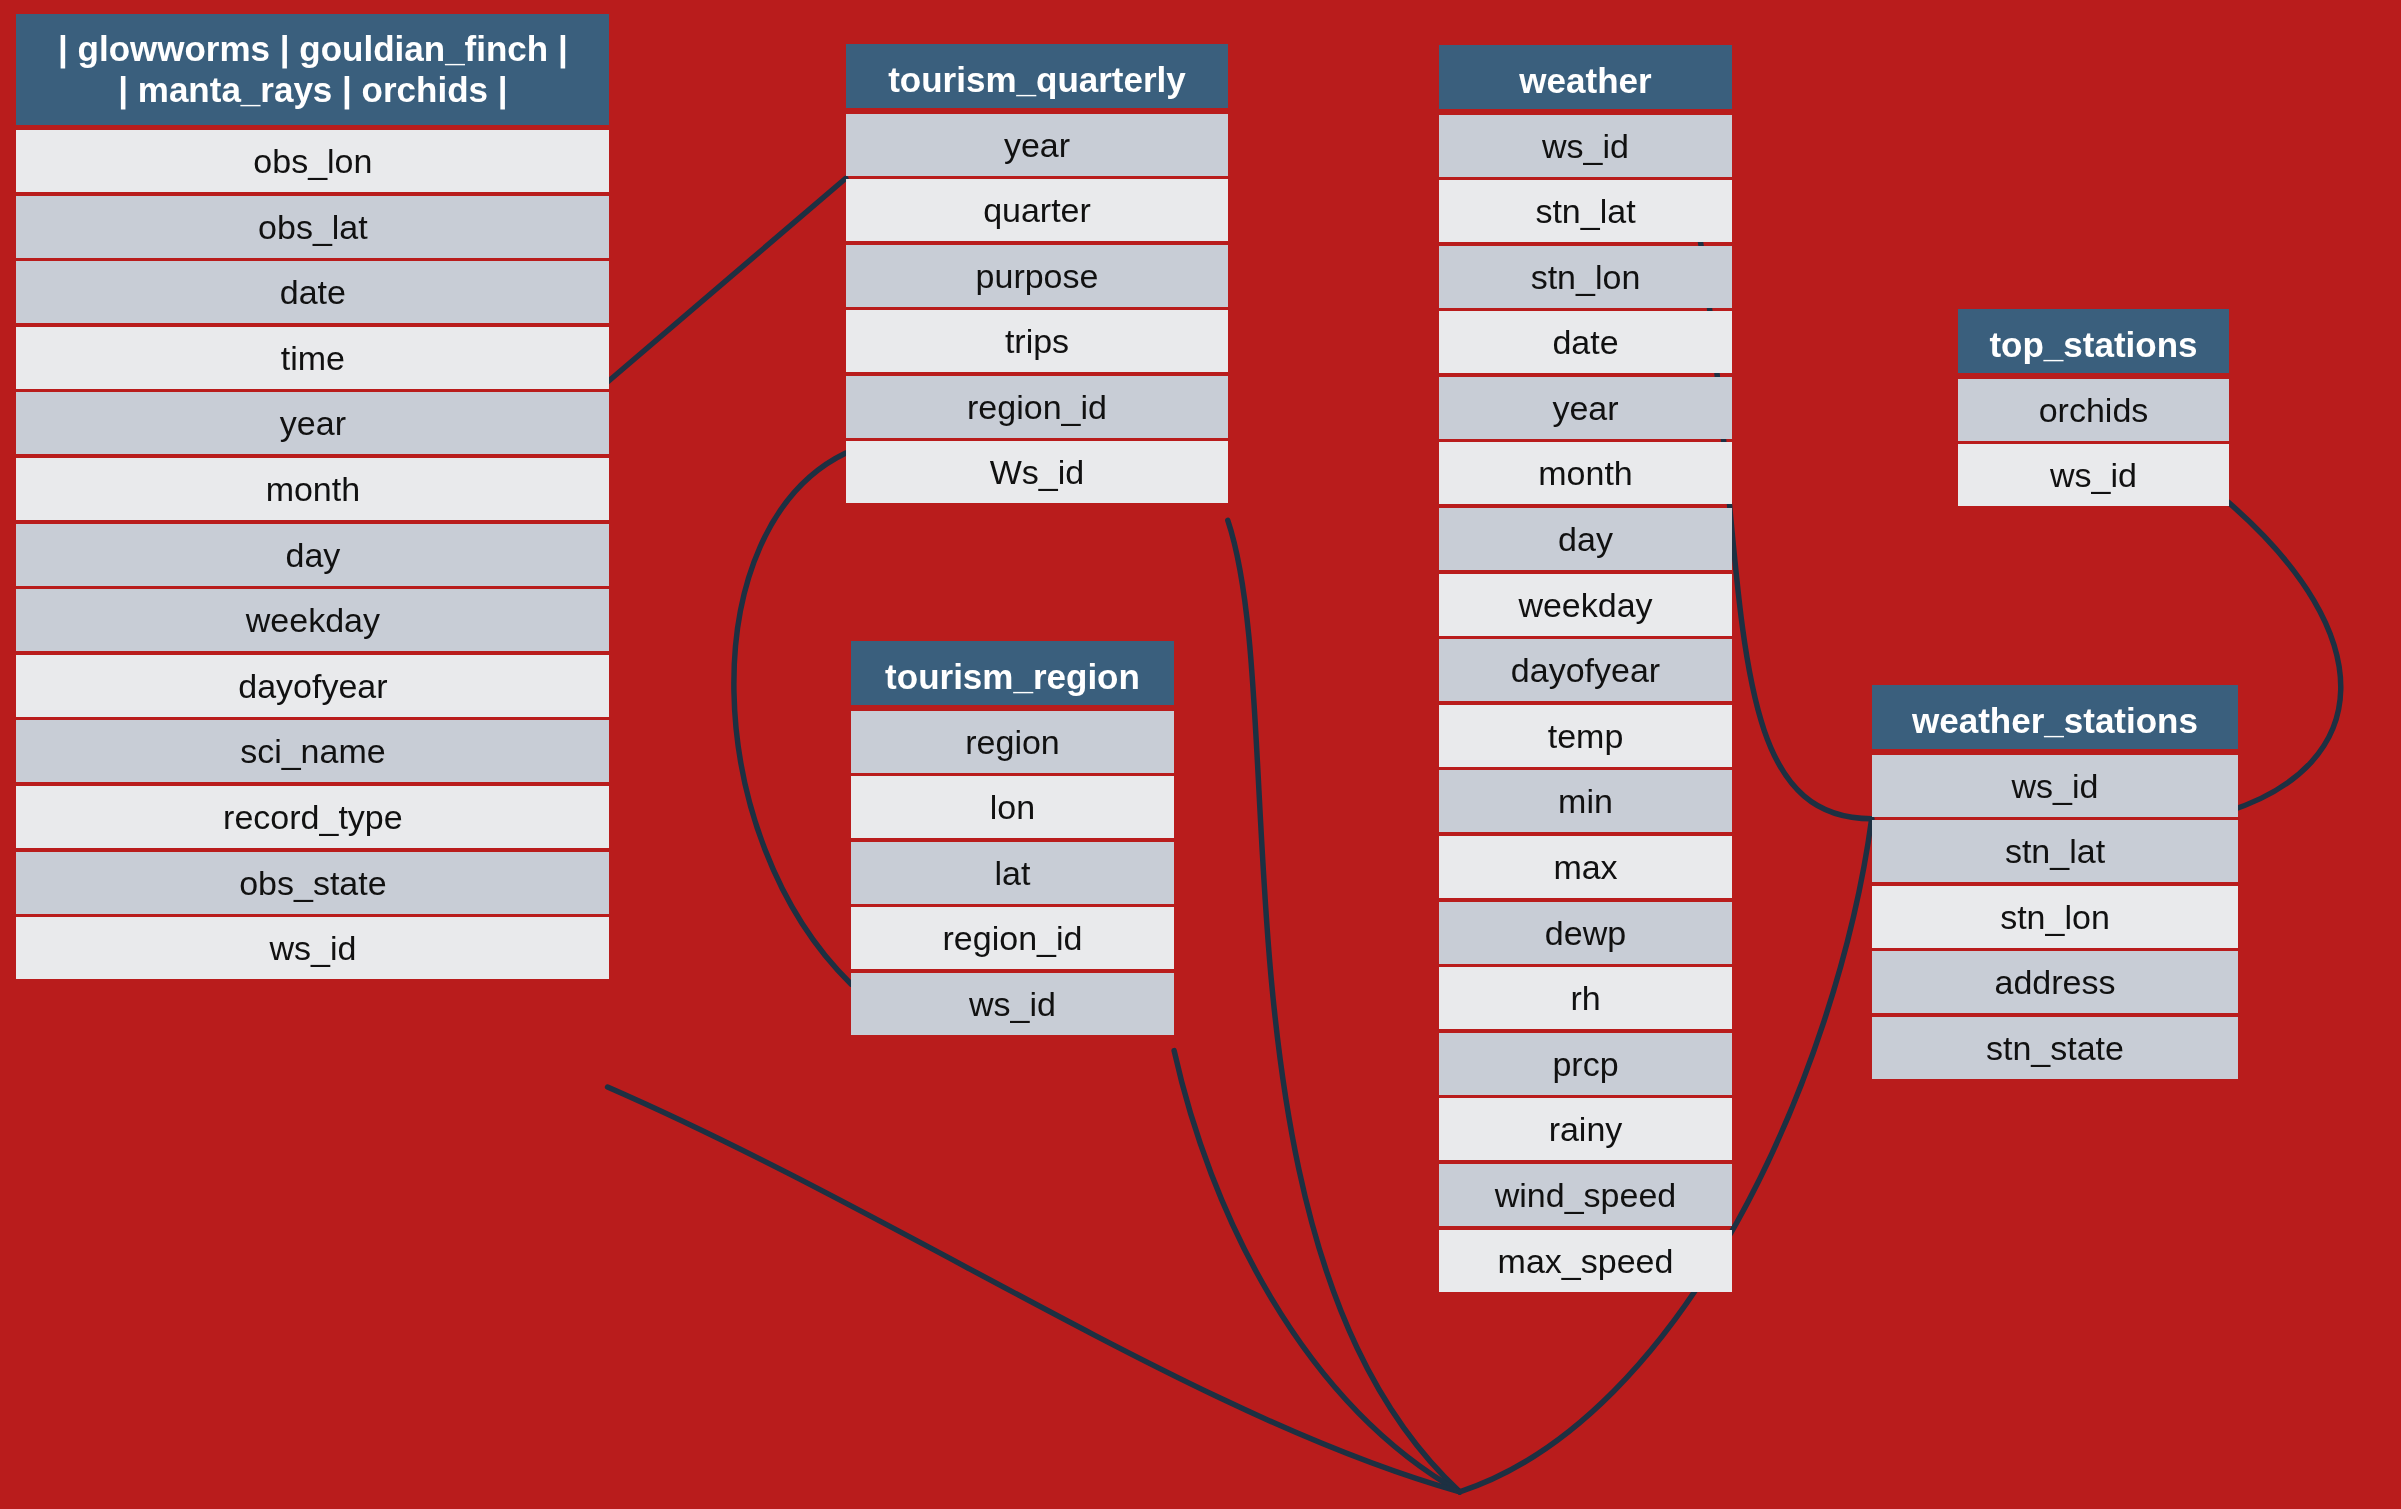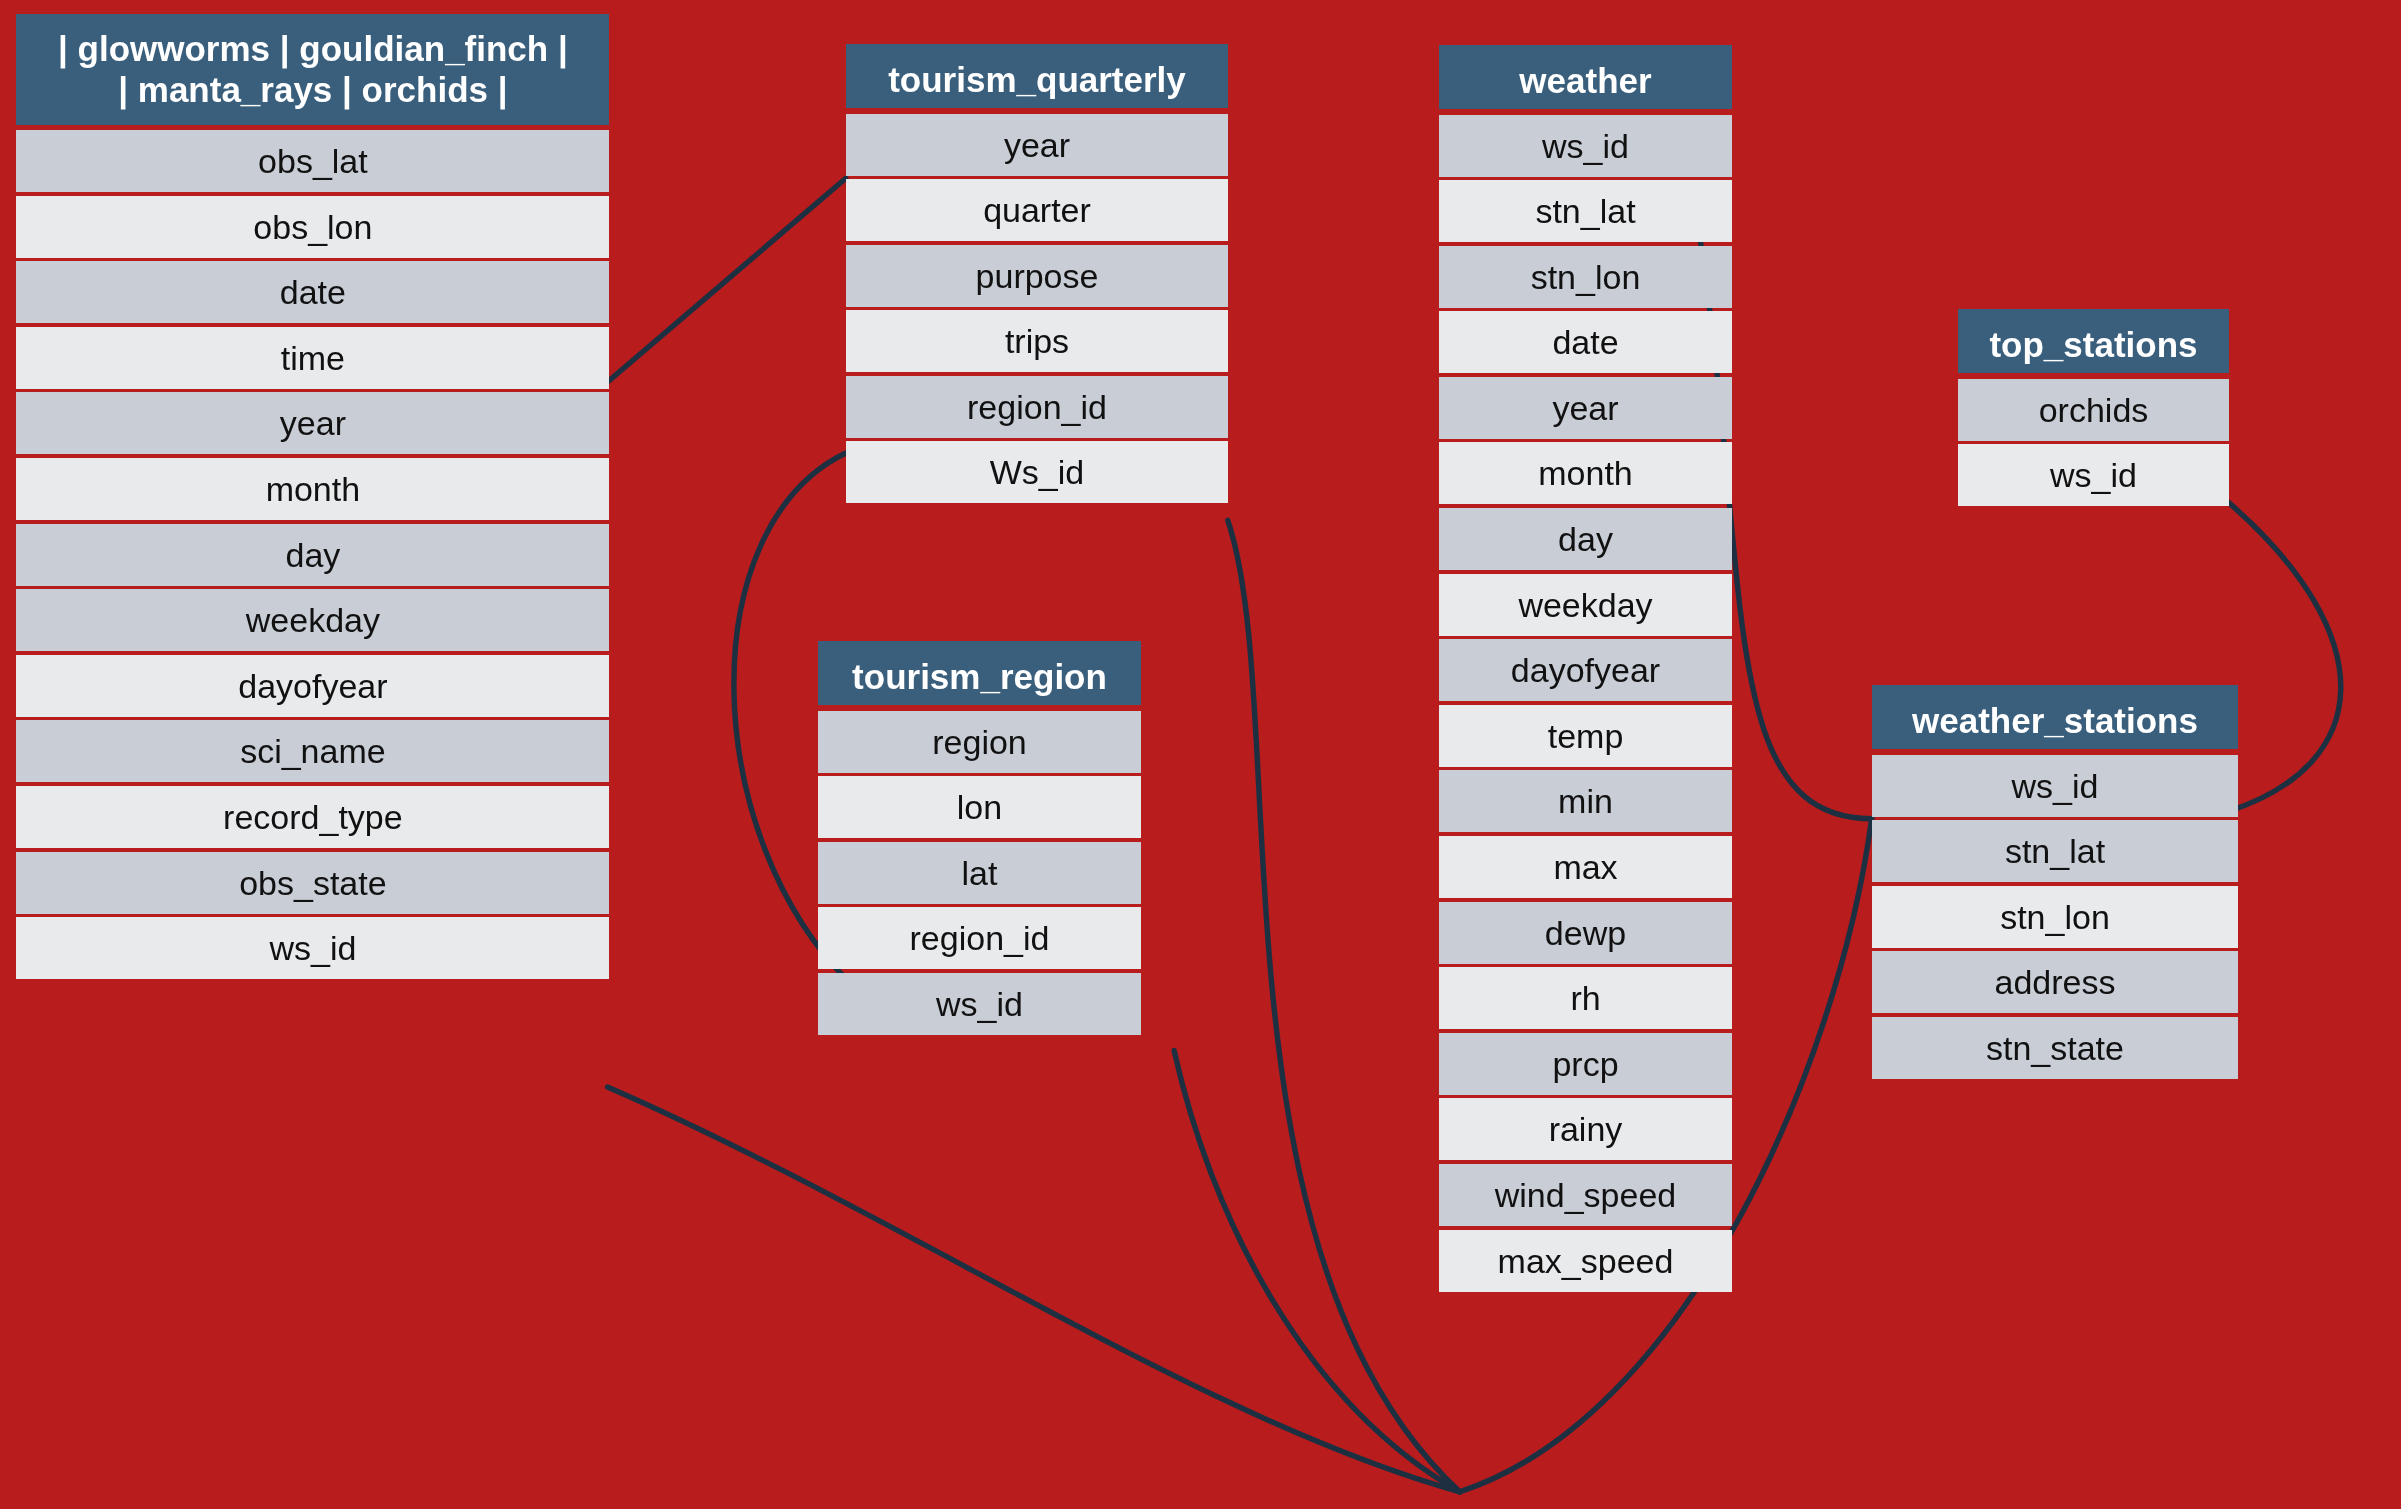--- a/index.html
+++ b/index.html
@@ -71,22 +71,22 @@
       <path d="M 1605 1640 C 1850 1560 2020 1180 2058 900" fill="none" stroke="#1d3042" stroke-width="6" stroke-linecap="round"></path>
       <path d="M 1861 210 C 1930 620 1880 900 2058 900" fill="none" stroke="#1d3042" stroke-width="6" stroke-linecap="round"></path>
       <path d="M 2450 552 C 2620 700 2610 840 2450 892" fill="none" stroke="#1d3042" stroke-width="6" stroke-linecap="round"></path>
     </svg>
 
   <div id="entities-layer">
       <div class="entity" style="left: 16.4px; top: 13.6px; width: 593px;">
         <div class="entity-header" style="height: 111px;">| glowworms | gouldian_finch |
 | manta_rays | orchids |</div>
         <div class="entity-fields">
+          <div class="field even">obs_lon</div>
           <div class="field odd">obs_lat</div>
-          <div class="field even">obs_lon</div>
           <div class="field odd">date</div>
           <div class="field even">time</div>
           <div class="field odd">year</div>
           <div class="field even">month</div>
           <div class="field odd">day</div>
           <div class="field odd">weekday</div>
           <div class="field even">dayofyear</div>
           <div class="field odd">sci_name</div>
           <div class="field even">record_type</div>
           <div class="field odd">obs_state</div>
@@ -97,21 +97,21 @@
         <div class="entity-header" style="height: 64px;">tourism_quarterly</div>
         <div class="entity-fields">
           <div class="field odd">year</div>
           <div class="field even">quarter</div>
           <div class="field odd">purpose</div>
           <div class="field even">trips</div>
           <div class="field odd">region_id</div>
           <div class="field even">Ws_id</div>
         </div>
       </div>
-      <div class="entity" style="left: 818px; top: 641px; width: 323px;">
+      <div class="entity" style="left: 851px; top: 641px; width: 323px;">
         <div class="entity-header" style="height: 64px;">tourism_region</div>
         <div class="entity-fields">
           <div class="field odd">region</div>
           <div class="field even">lon</div>
           <div class="field odd">lat</div>
           <div class="field even">region_id</div>
           <div class="field odd">ws_id</div>
         </div>
       </div>
       <div class="entity" style="left: 1399px; top: 45px; width: 293px; padding-left: 40px;">

